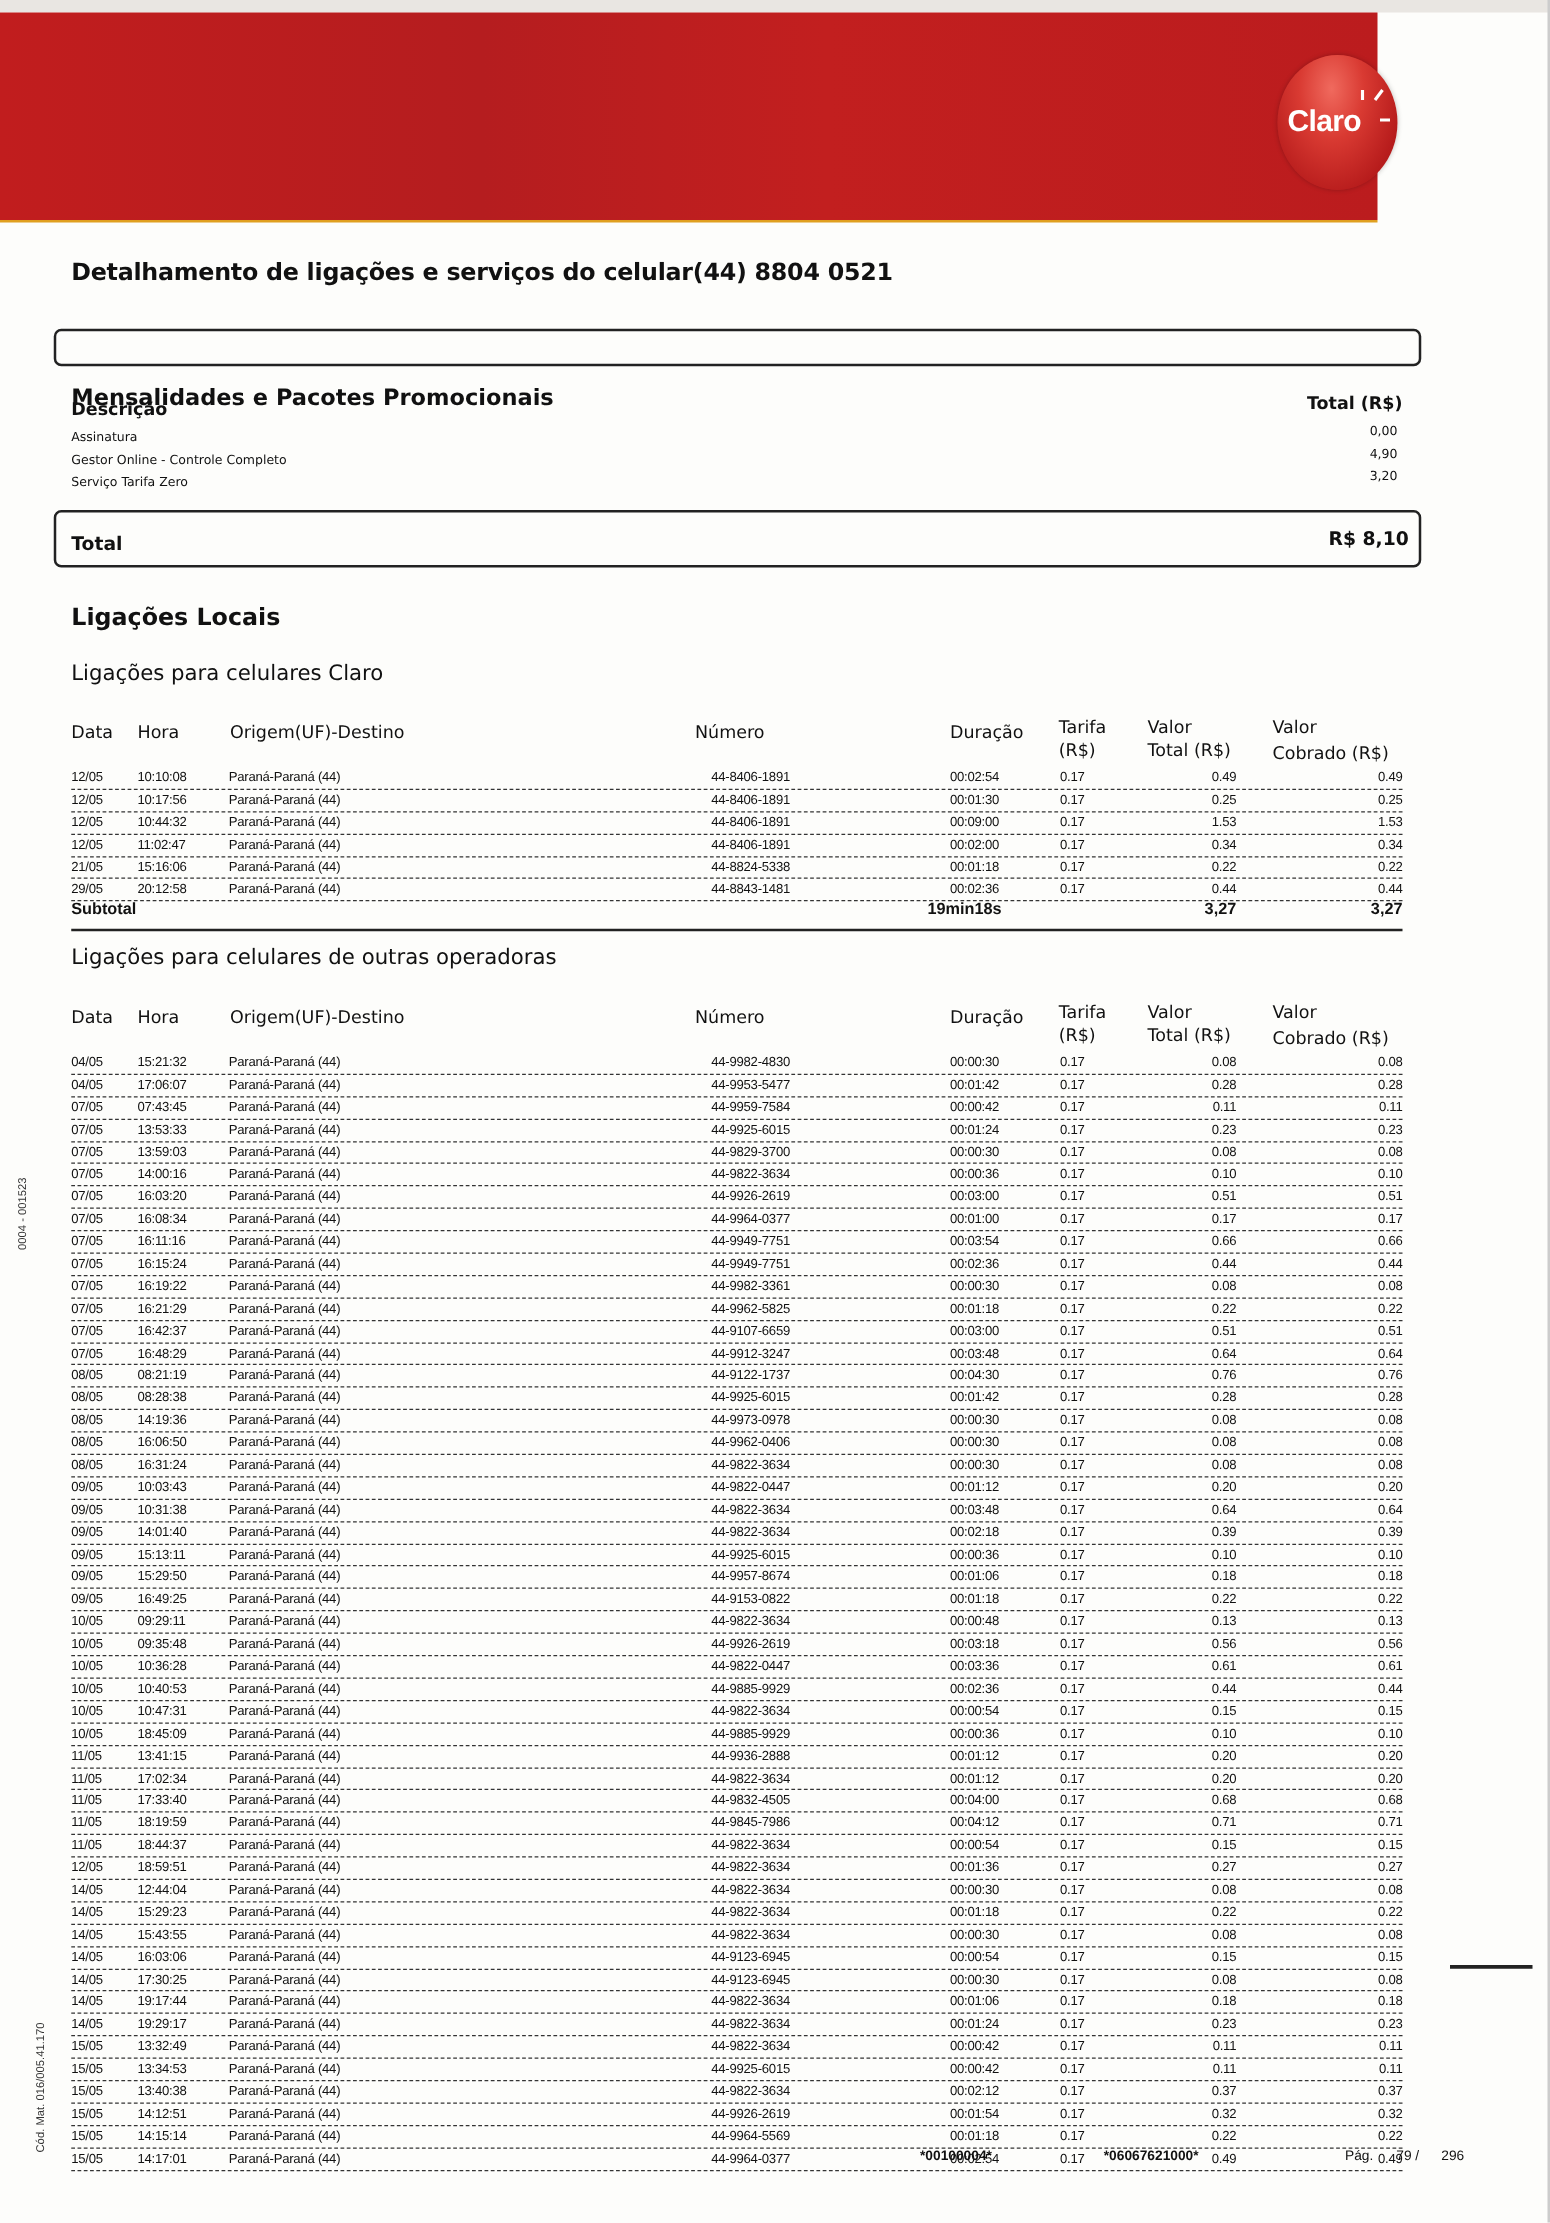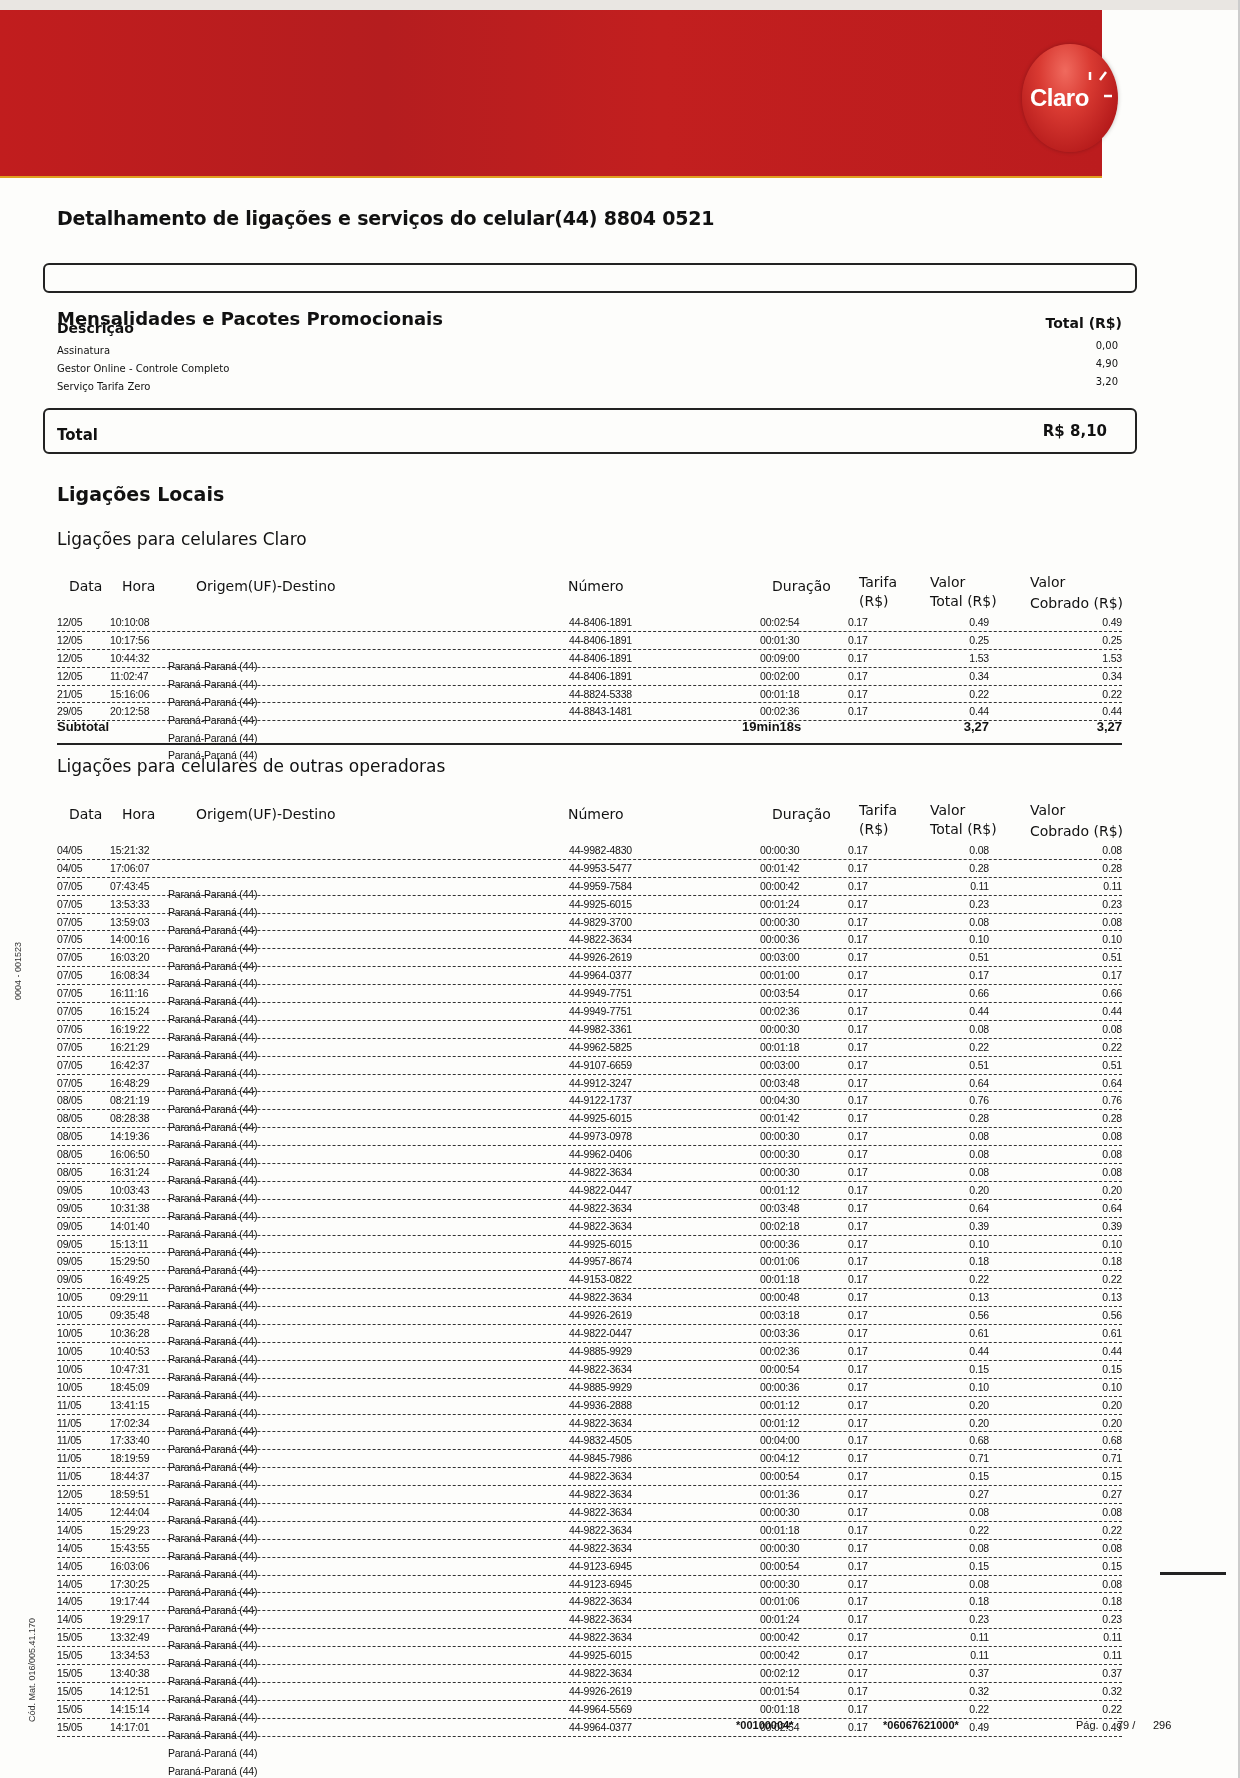--- a/index.html
+++ b/index.html
@@ -42,38 +42,38 @@
   .desc-head { position: absolute; left: 57px; top: 320px; font-size: 14px; font-weight: bold; }
   .total-head { position: absolute; right: 118px; top: 315px; font-size: 14px; font-weight: bold; }
   .desc-item { position: absolute; left: 57px; font-size: 10px; }
   .desc-val { position: absolute; right: 122px; font-size: 10px; text-align: left; }
 
   .box-total {
     position: absolute; left: 43px; top: 408px; width: 1090px; height: 42px;
     border: 2px solid #222; border-radius: 6px;
   }
   .box-total .lbl { position: absolute; left: 12px; top: 16px; font-size: 15px; font-weight: bold; }
-  .box-total .val { position: absolute; right: 28px; top: 12px; font-size: 15px; font-weight: bold; }
+  .box-total .val { position: absolute; right: 8px; top: 12px; font-size: 15px; font-weight: bold; }
 
   .h-section { position: absolute; left: 57px; top: 483px; font-size: 19px; font-weight: bold; }
   .h-sub { position: absolute; left: 57px; font-size: 17px; }
 
-  .th { position: absolute; font-size: 14px; line-height: 19px; margin-left: 12px; }
+  .th { position: absolute; font-size: 14px; line-height: 19px; }
 
   .rows { position: absolute; left: 57px; width: 1065px; }
   .row {
     position: relative; height: 16.9px; font-size: 10.5px; line-height: 16px;
     font-family: "Liberation Sans", sans-serif;
     border-bottom: 1px dashed #333;
     letter-spacing: -0.2px;
   }
   .row span { position: absolute; top: 0; white-space: nowrap; }
   .c-data { left: 0; }
   .c-hora { left: 53px; }
-  .c-orig { left: 111px; margin-top: 44px; }
+  .c-orig { left: 126px; }
   .c-num { left: 497px; margin-left: 15px; }
   .c-dur { left: 703px; }
   .c-tar { left: 791px; }
   .c-vt { right: 133px; text-align: right; }
   .c-vc { right: 0; text-align: right; }
 
   .subtotal {
     position: absolute; left: 57px; top: 715px; width: 1065px; height: 28px;
     border-bottom: 2px solid #222; font-size: 13px; font-weight: bold;
     font-family: "Liberation Sans", sans-serif;

